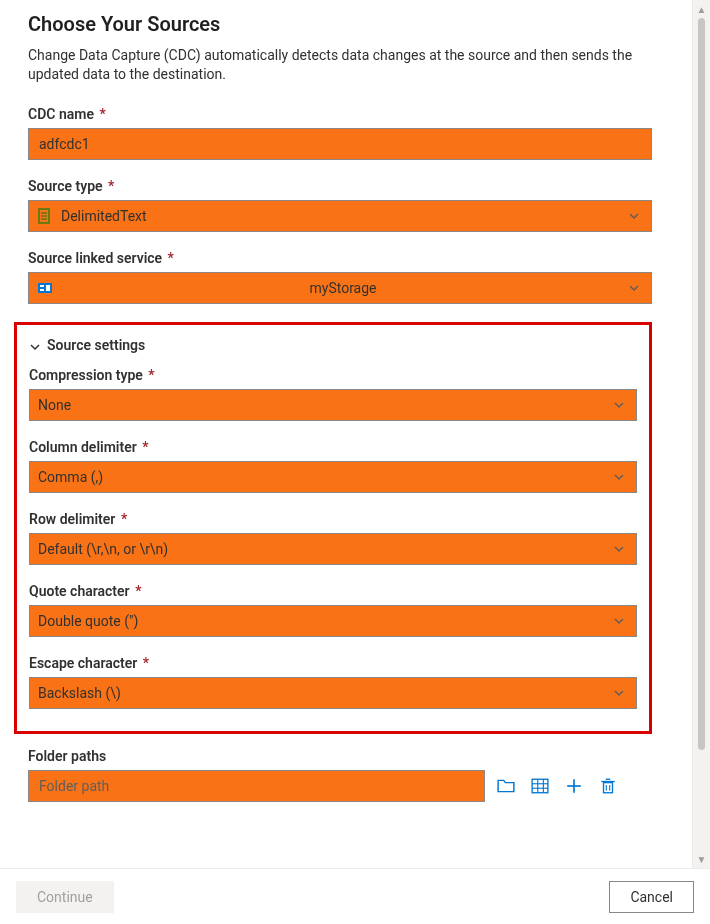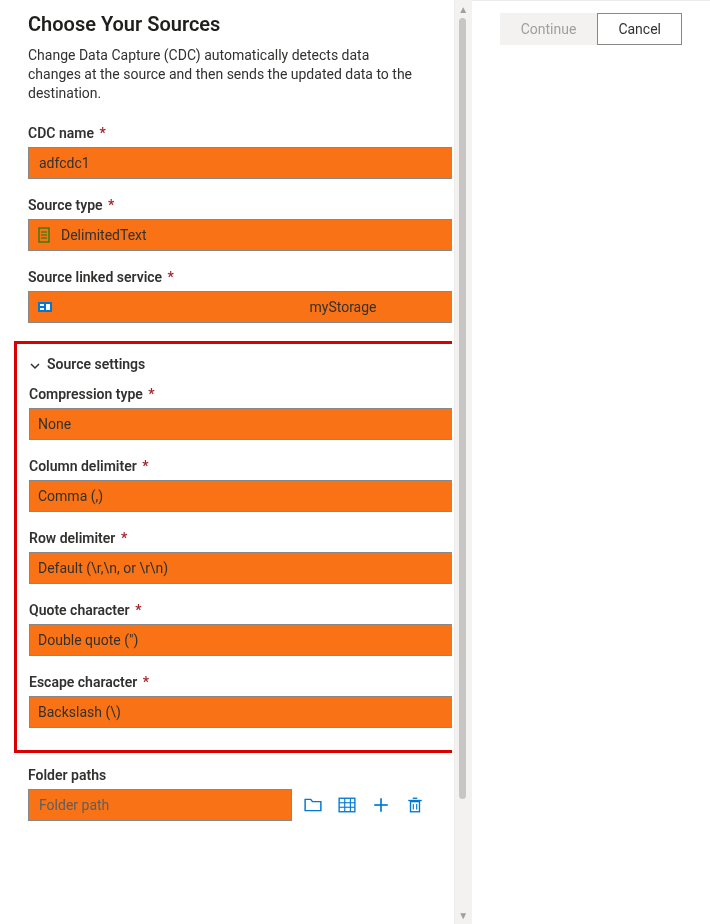--- a/index.html
+++ b/index.html
@@ -7,21 +7,21 @@
     margin: 0; padding: 0;
     font-family: "Segoe UI", -apple-system, BlinkMacSystemFont, Roboto, Arial, sans-serif;
     font-size: 14px;
     color: #323130;
     background: #faf9f8;
     width: 710px; height: 924px;
     overflow: hidden;
   }
   .panel {
     width: 710px; height: 924px;
-    display: flex; flex-direction: row;
+    display: flex; flex-direction: column;
     background: #fff;
   }
   .content-wrap {
     flex: 1 1 auto;
     position: relative;
     overflow: hidden;
   }
   .content {
     position: absolute; left: 0; top: 0; right: 20px; bottom: 0;
     overflow-y: hidden;
@@ -102,21 +102,21 @@
 
   .folder-row { display:flex; align-items:center; gap:12px; }
   .folder-row .text-input { width:457px; }
   .folder-actions { display:flex; align-items:center; gap:16px; color:#0078d4; }
   .folder-actions .ic { width:18px; height:18px; display:flex; align-items:center; justify-content:center; }
 
   .footer {
     height: 56px;
     border-top: 1px solid #edebe9;
     display:flex; align-items:center; justify-content:space-between;
-    padding: 0 28px;
+    padding: 0 16px;
     background:#fff;
   }
   .btn {
     height: 32px; min-width: 84px;
     padding: 0 20px;
     background:#fff; border:1px solid #8a8886;
     font-size:14px; font-family:inherit; color:#323130;
     display:inline-flex; align-items:center; justify-content:center;
   }
   .btn.disabled {

